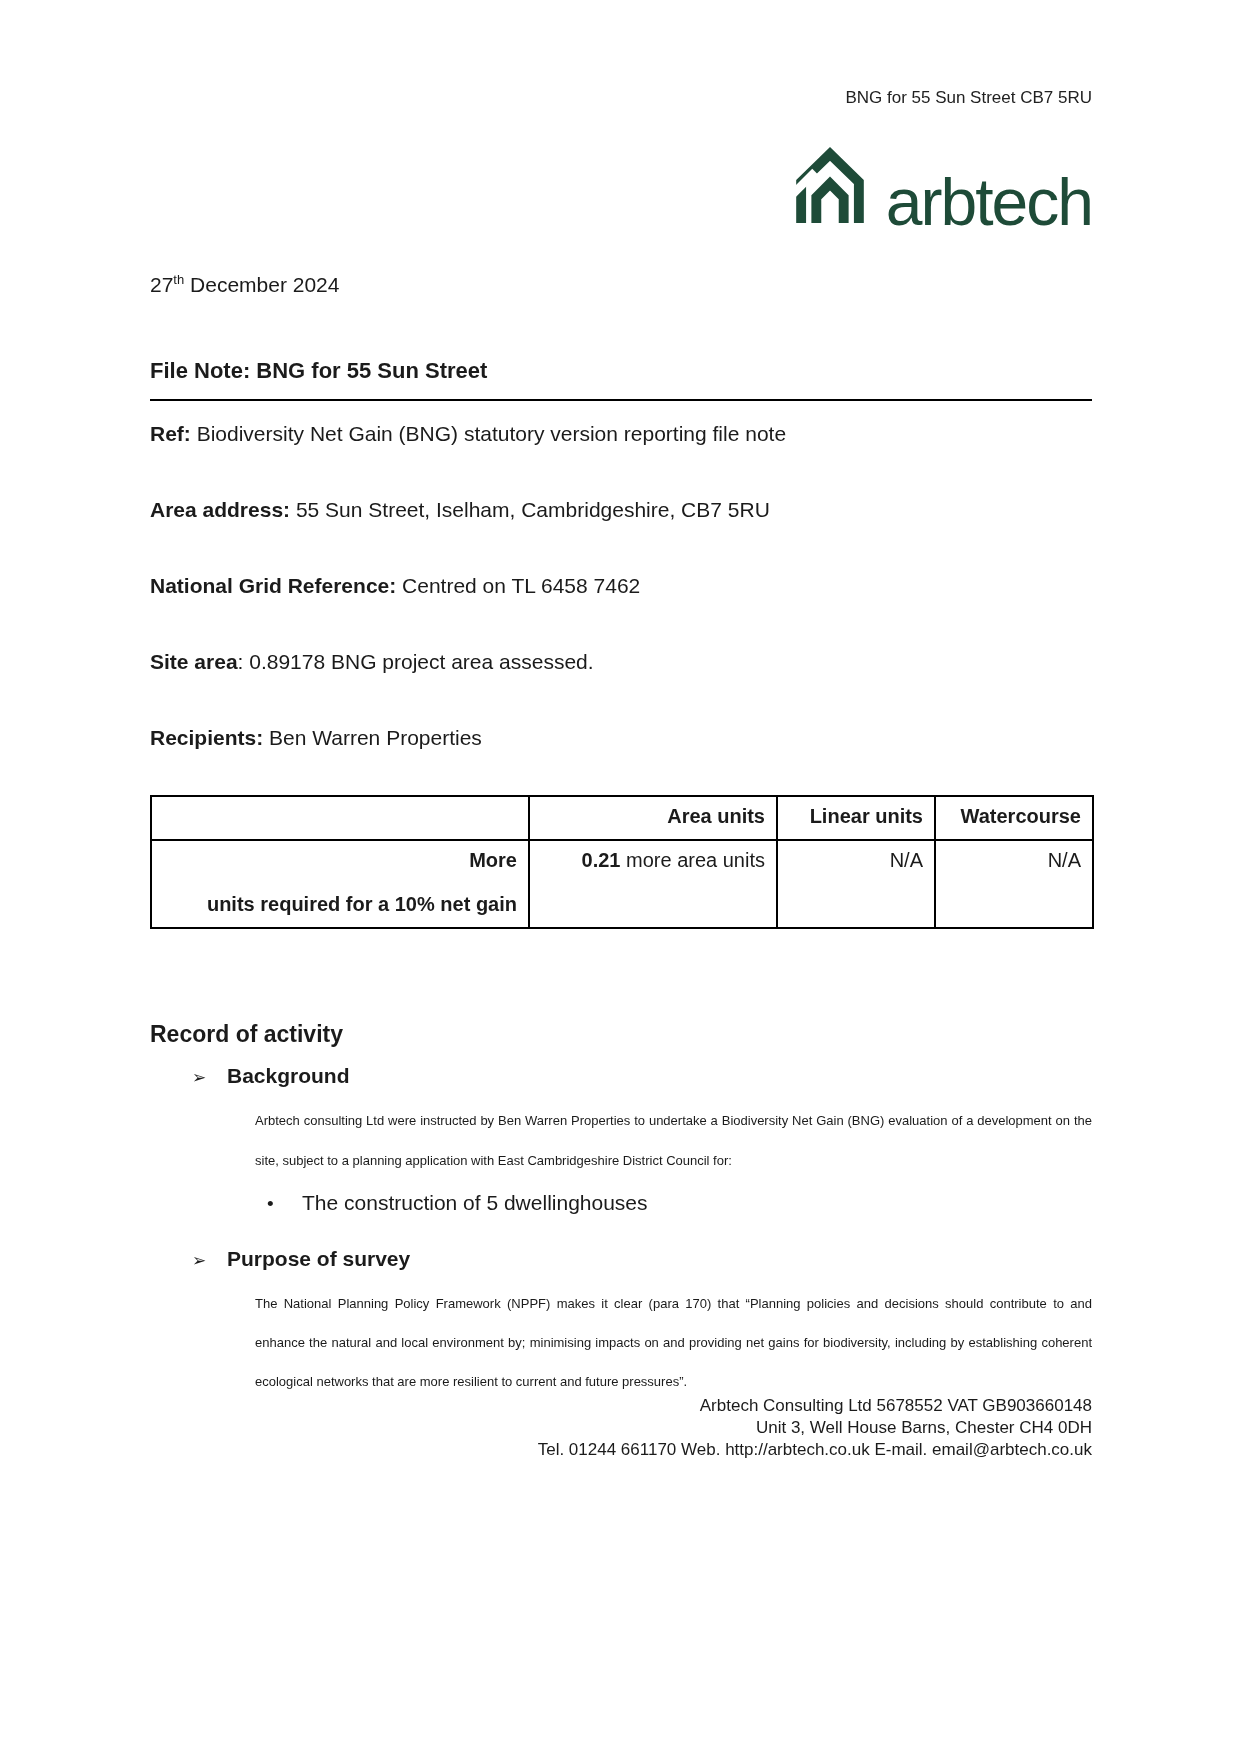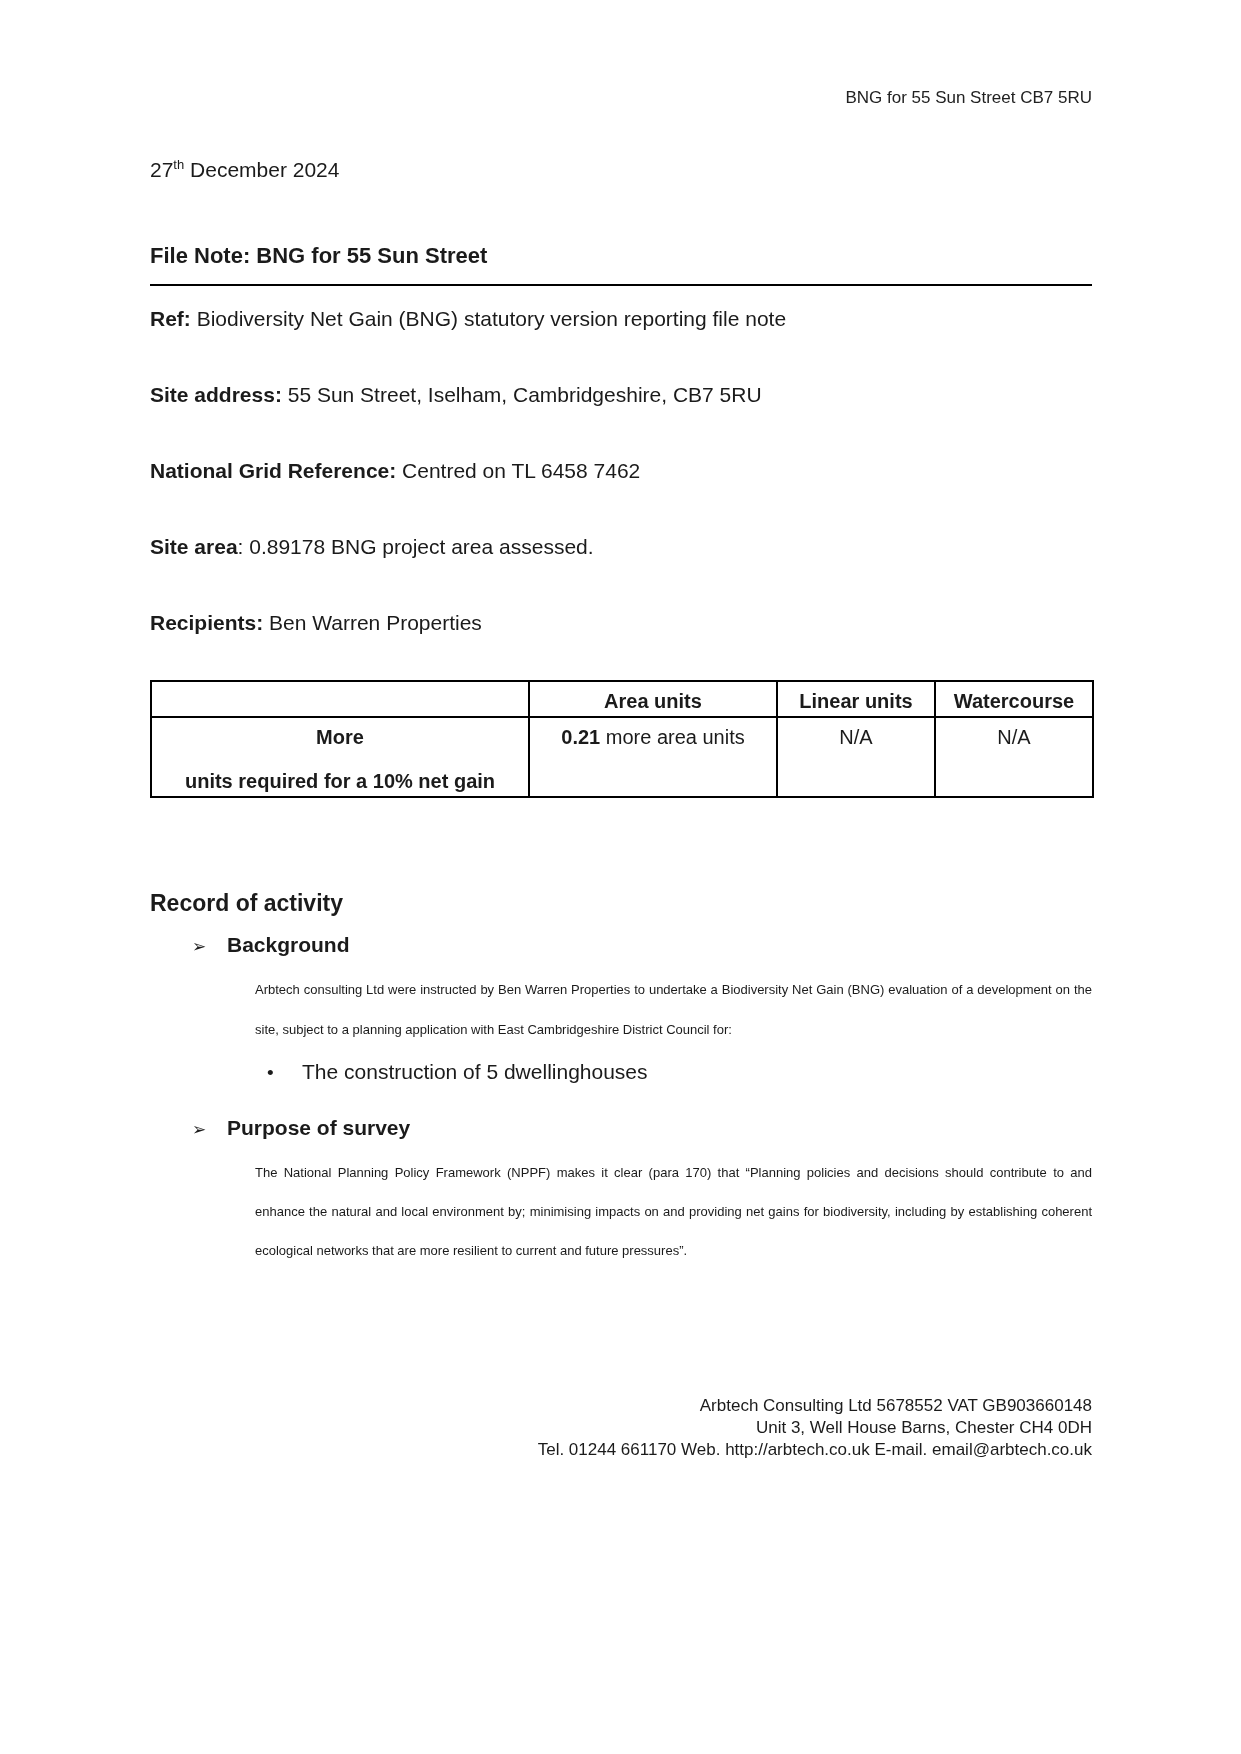--- a/index.html
+++ b/index.html
@@ -57,22 +57,22 @@
   
   table.summary {
     margin-top:44px;
     border-collapse:collapse;
     table-layout:fixed;
     width:942px;
     font-size:20px;
   }
   table.summary td, table.summary th {
     border:2px solid #000;
-    padding:8px 11px 3px 11px;
-    text-align:center;
+    padding:8px 11px 11px 11px;
+    text-align:right;
     vertical-align:top;
     font-weight:normal;
   }
   table.summary th { font-weight:bold; }
   .cell-change-label { color:var(--maroon,#7B3434); font-weight:bold; }
   .cell-neg { color:var(--neg-red,#E50E0E); font-weight:bold; }
   .cell-pos { color:var(--pos-green,#7E9B40); font-weight:bold; }
   .row-more td { padding-bottom:16px; }
   .more-line2 { margin-top:21px; }
   .bold { font-weight:bold; }
@@ -115,28 +115,36 @@
   }
 </style>
 </head>
 <body>
 
 <div class="page">
   <div class="content">
 
     <div class="hdr-ref">BNG for 55 Sun Street CB7 5RU</div>
 
+    <div class="logo-row">
+      <svg class="logo-icon" viewBox="0 0 100 104" xmlns="http://www.w3.org/2000/svg">
+        <path d="M12,104 L12,50 L50,13 L88,50 L88,104" fill="none" stroke="#1E4B38" stroke-width="13"></path>
+        <path d="M32,104 L32,70 L50,52 L68,70 L68,104" fill="none" stroke="#1E4B38" stroke-width="13"></path>
+        <rect x="-7" y="46.5" width="44" height="11" fill="#ffffff" transform="rotate(-45 15 52)"></rect>
+      </svg>
+      <div class="logo-text">arbtech</div>
+    </div>
 
     <div class="date-line"><span>27</span><sup>th</sup><span> December 2024</span></div>
 
     <div class="doc-title">File Note: BNG for 55 Sun Street</div>
 
     <div class="meta-line m1"><b>Ref:</b><span> Biodiversity Net Gain (BNG) statutory version reporting file note</span></div>
 
-    <div class="meta-line m2"><b>Site address:</b><span> 55 Sun Street, Iselham, Cambridgeshire, CB7 5RU</span></div>
+    <div class="meta-line m2"><b>Area address:</b><span> 55 Sun Street, Iselham, Cambridgeshire, CB7 5RU</span></div>
 
     <div class="meta-line m3"><b>National Grid Reference:</b><span> Centred on TL 6458 7462</span></div>
 
     <div class="meta-line m4"><b>Site area</b><span>: 0.89178 BNG project area assessed.</span></div>
 
     <div class="meta-line m5"><b>Recipients:</b><span> Ben Warren Properties</span></div>
 
     <table class="summary">
       <colgroup>
         <col style="width:378px">

